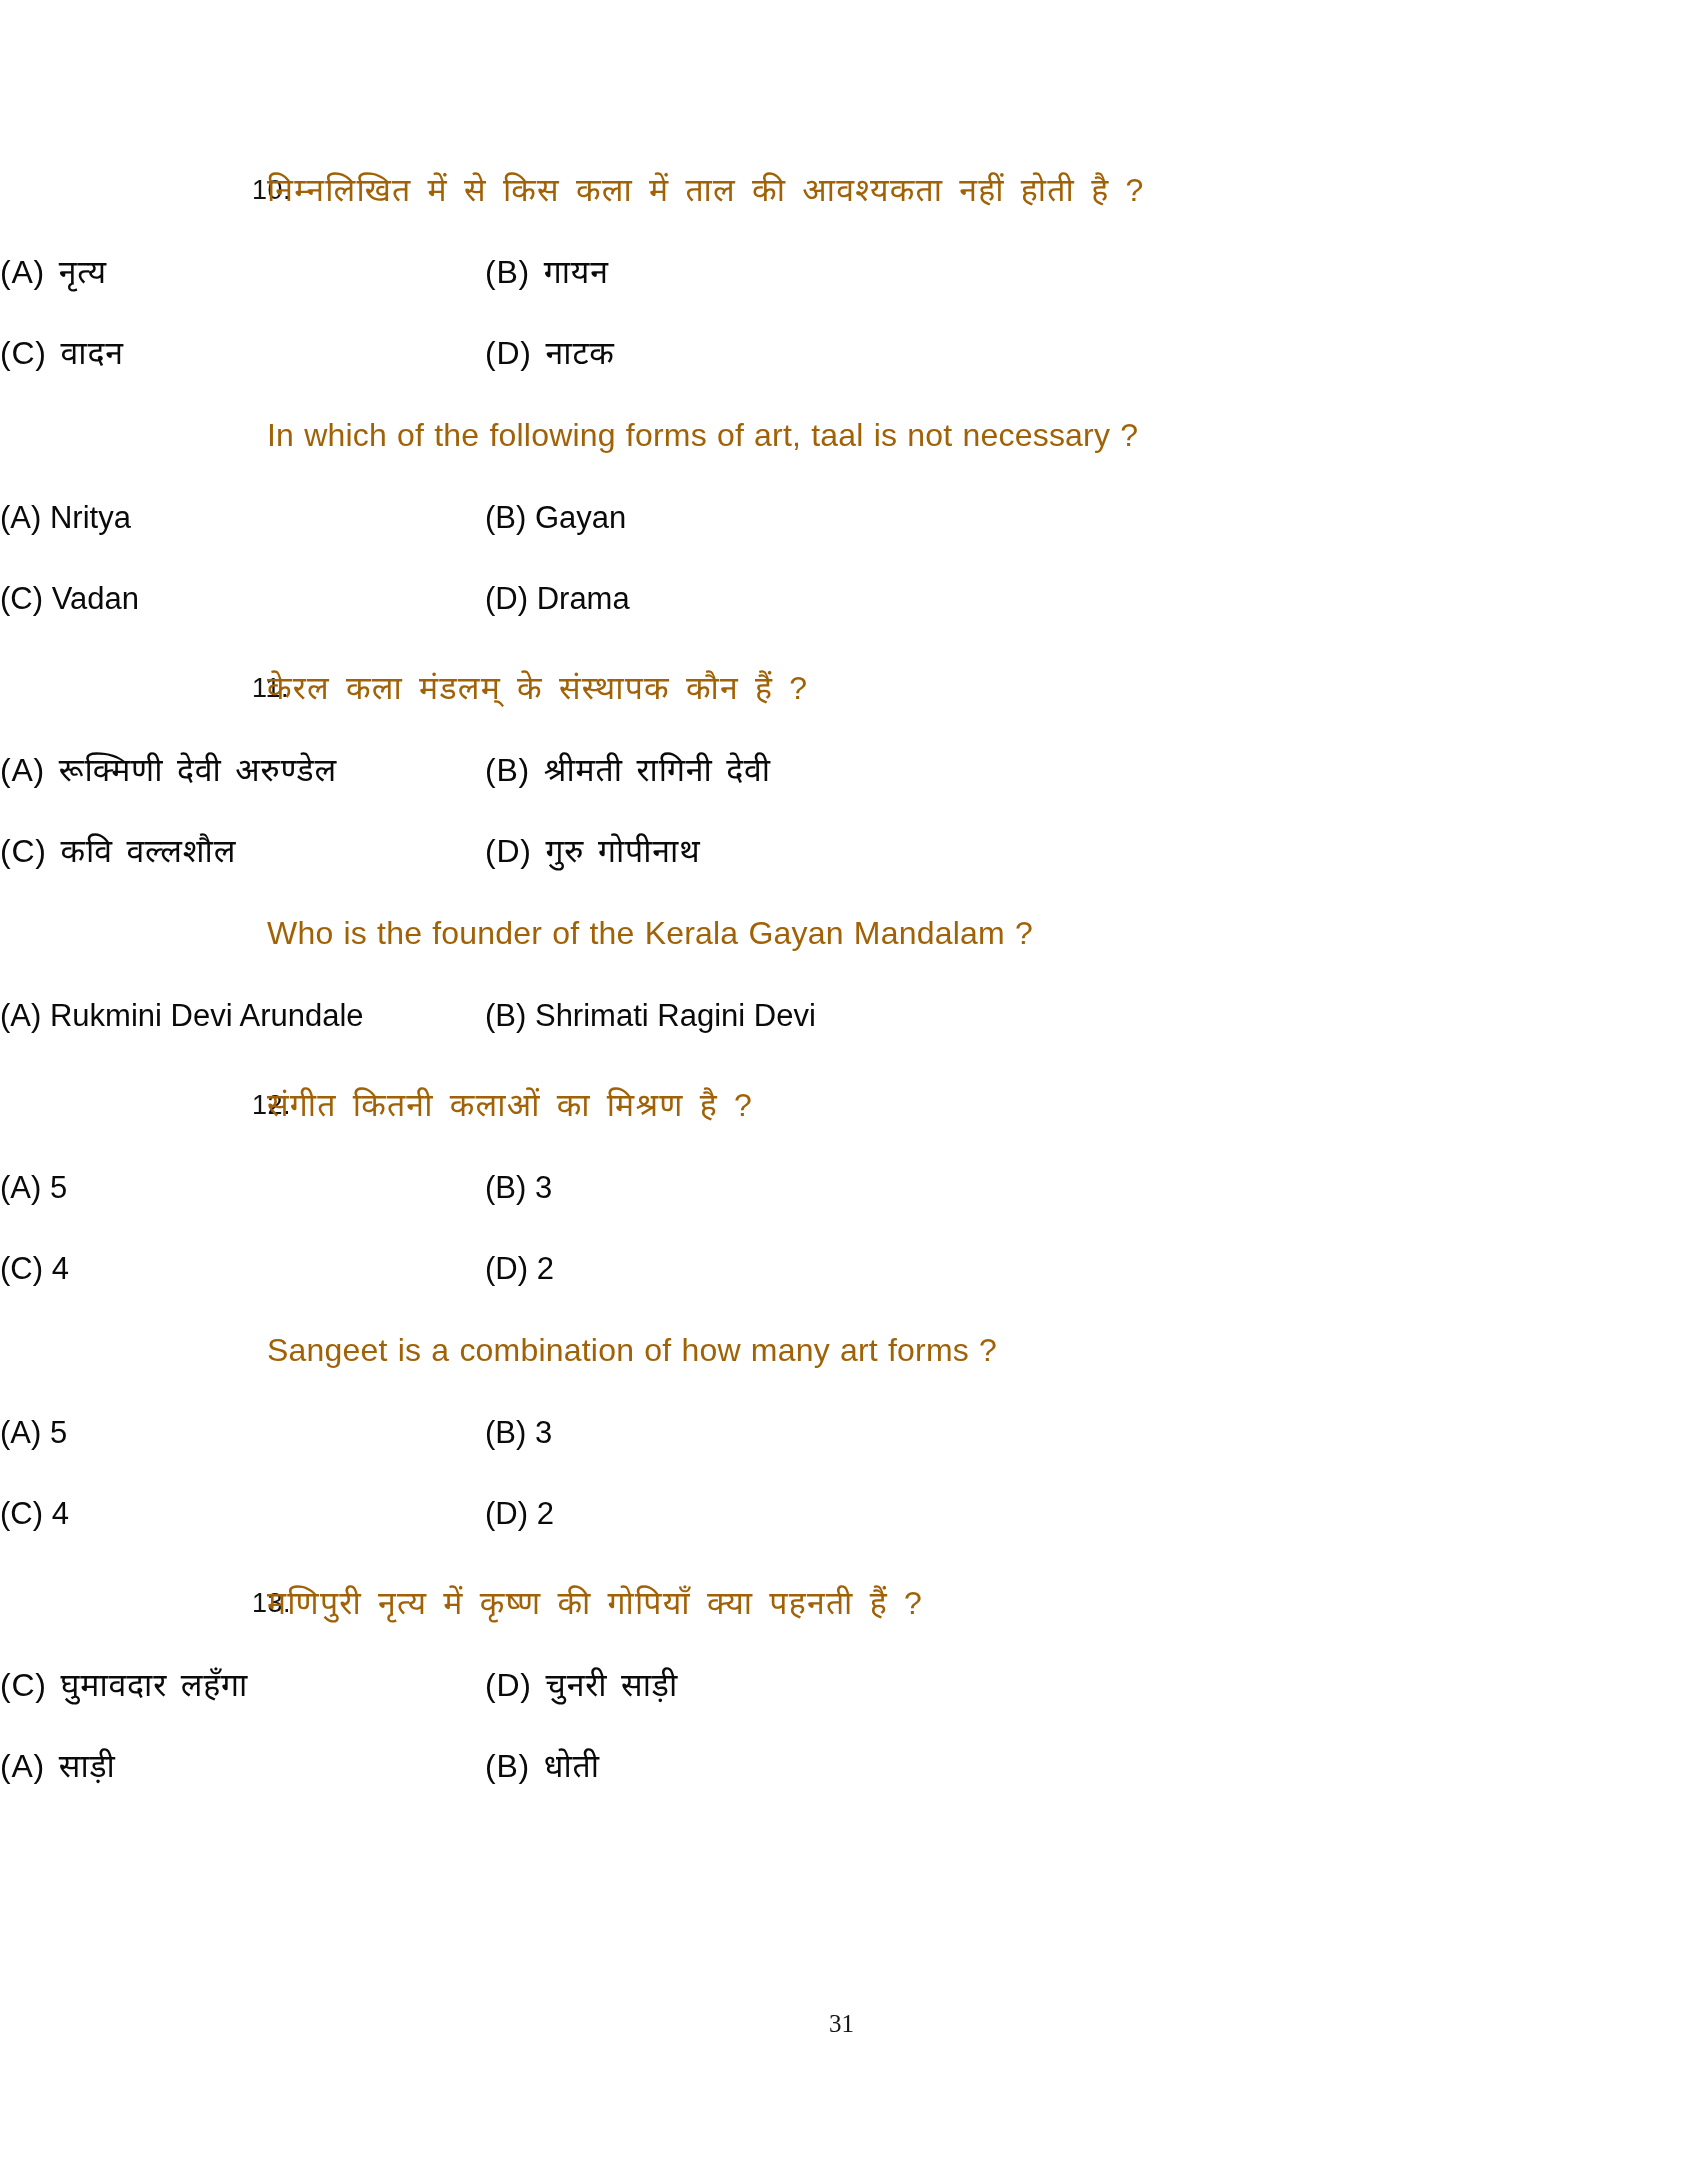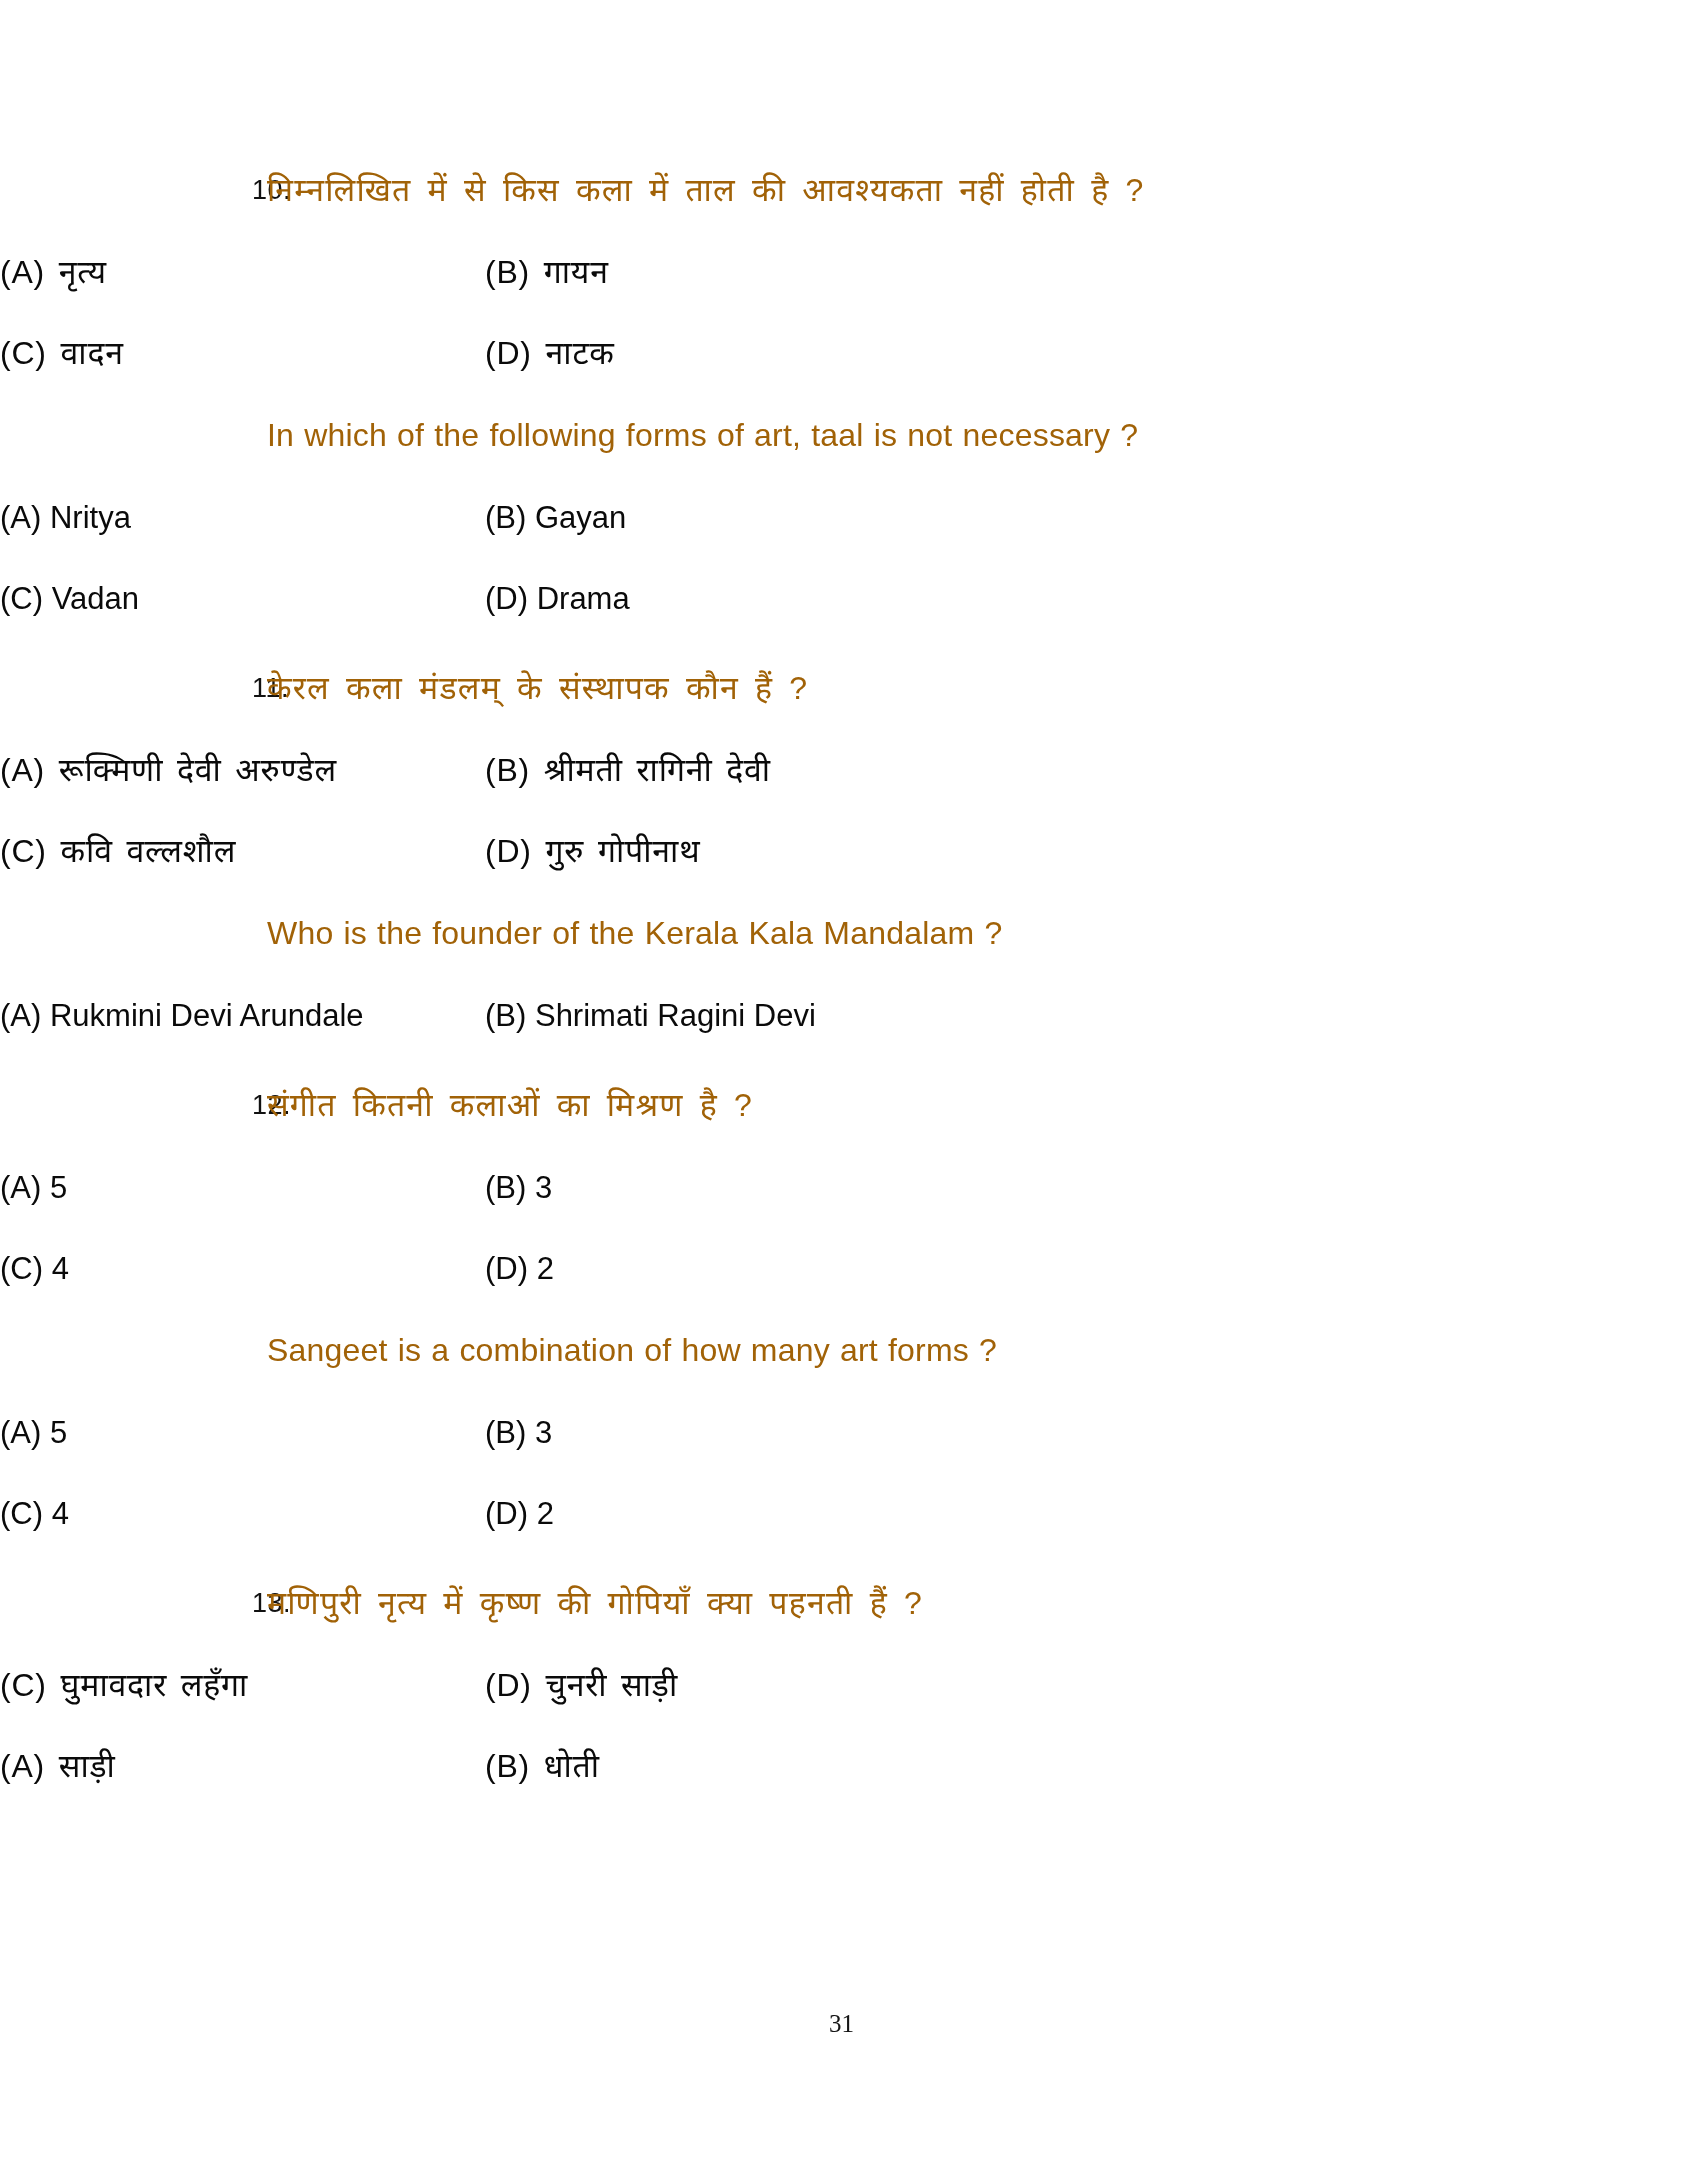--- a/index.html
+++ b/index.html
@@ -217,21 +217,21 @@
             <span>कवि वल्लशौल</span>
           </div>
           <div class="opt hindi opt-right">
             <span class="label">(D)</span>
             <span>गुरु गोपीनाथ</span>
           </div>
         </div>
       </div>
       <div class="q-row">
         <div class="q-number"></div>
-        <div class="q-text english">Who is the founder of the Kerala Kala Mandalam ?</div>
+        <div class="q-text english">Who is the founder of the Kerala Gayan Mandalam ?</div>
       </div>
       <div class="options">
         <div class="opt-row">
           <div class="opt opt-left wide">
             <span class="label">(A)</span>
             <span>Rukmini Devi Arundale</span>
           </div>
           <div class="opt opt-right">
             <span class="label">(B)</span>
             <span>Shrimati Ragini Devi</span>

